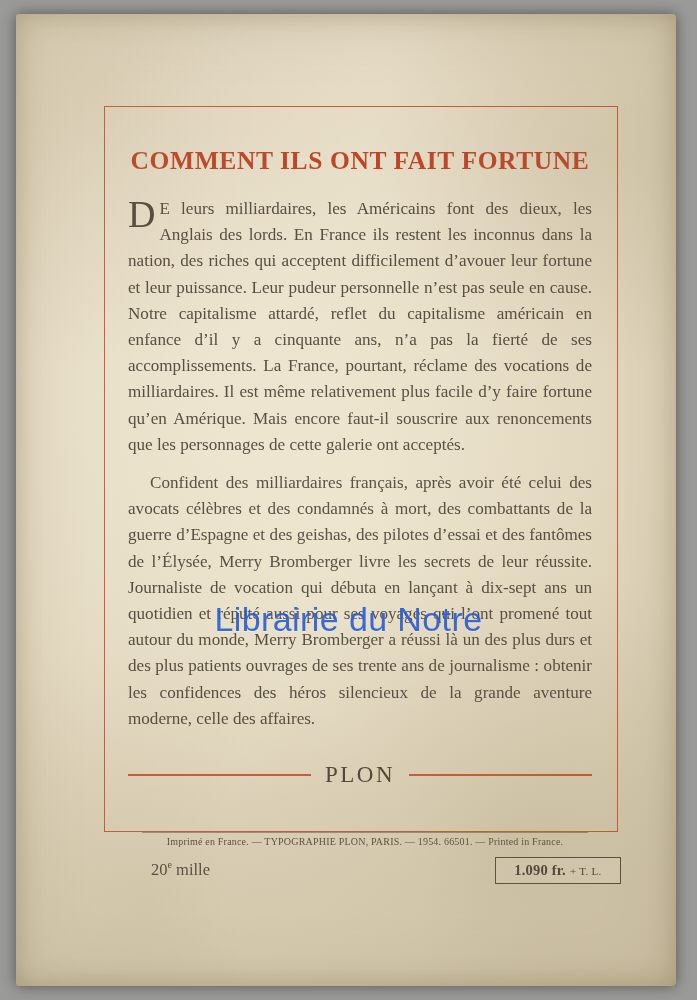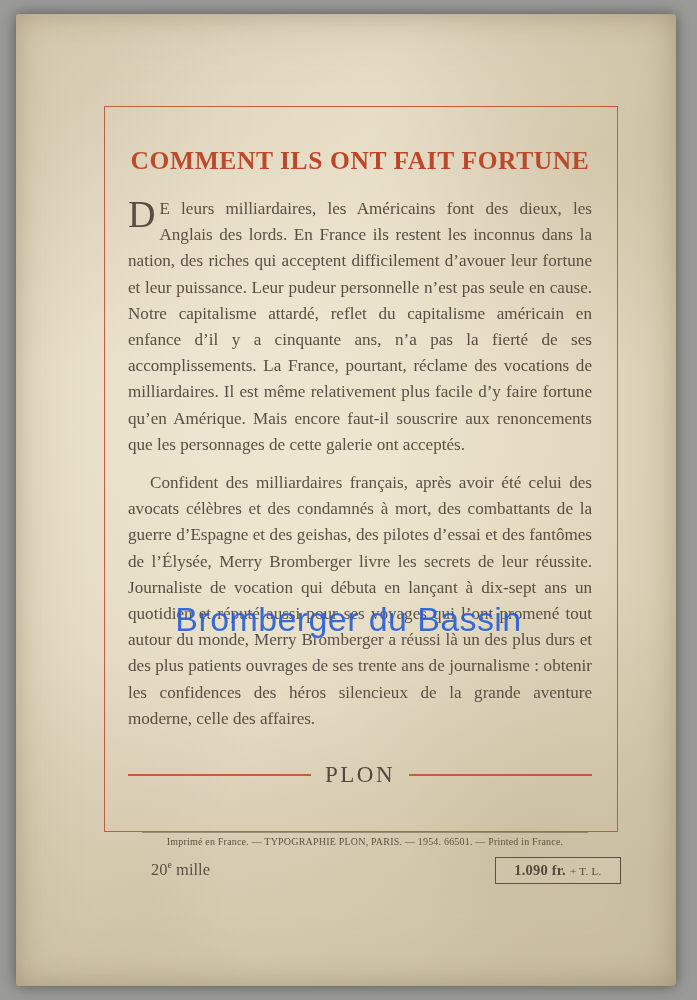--- a/index.html
+++ b/index.html
@@ -238,14 +238,14 @@
     <div class="colophon">Imprimé en France. — TYPOGRAPHIE PLON, PARIS. — 1954. 66501. — Printed in France.</div>
 
     <div class="mille"><span>20</span><sup>e</sup><span> mille</span></div>
 
     <div class="price-box">
       <span class="amount">1.090 fr.</span>
       <span class="tl">+ T. L.</span>
     </div>
   </div>
 
-  <div class="watermark">Bromberger du Bassin</div>
+  <div class="watermark">Librairie du Notre</div>
 </div>
 
 </body></html>

